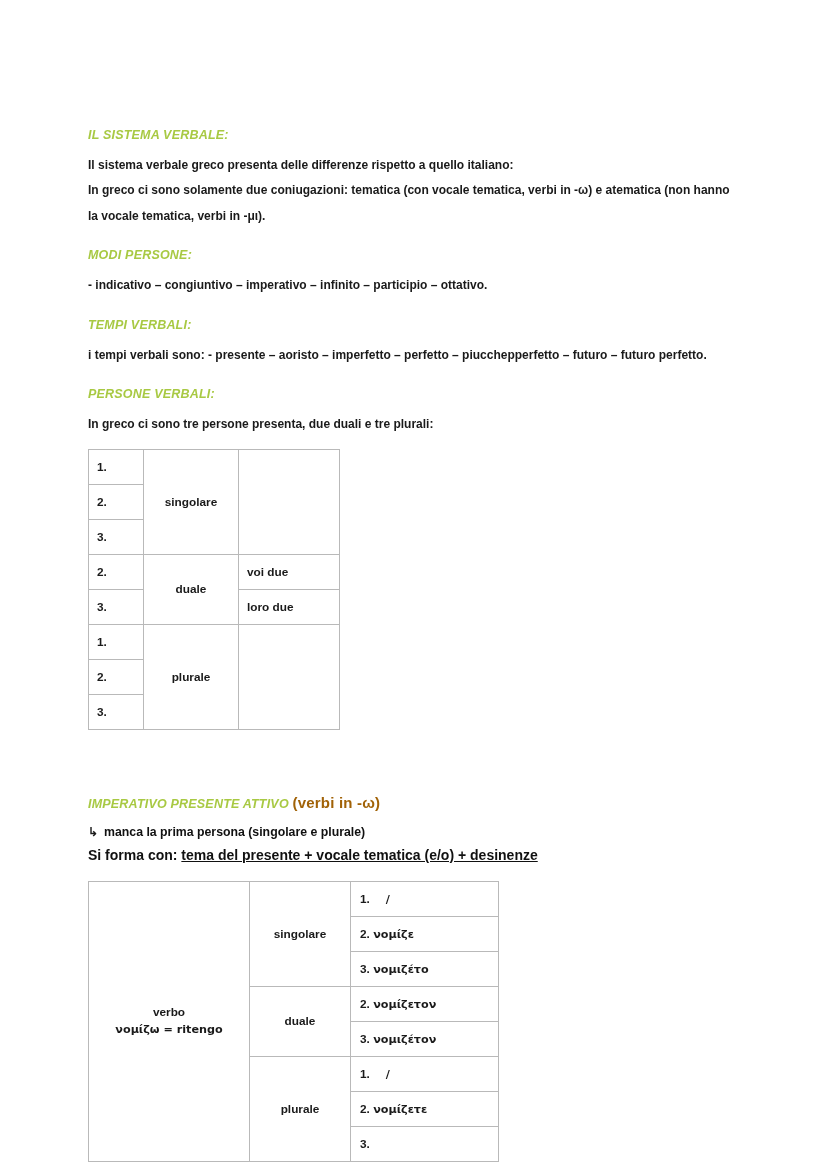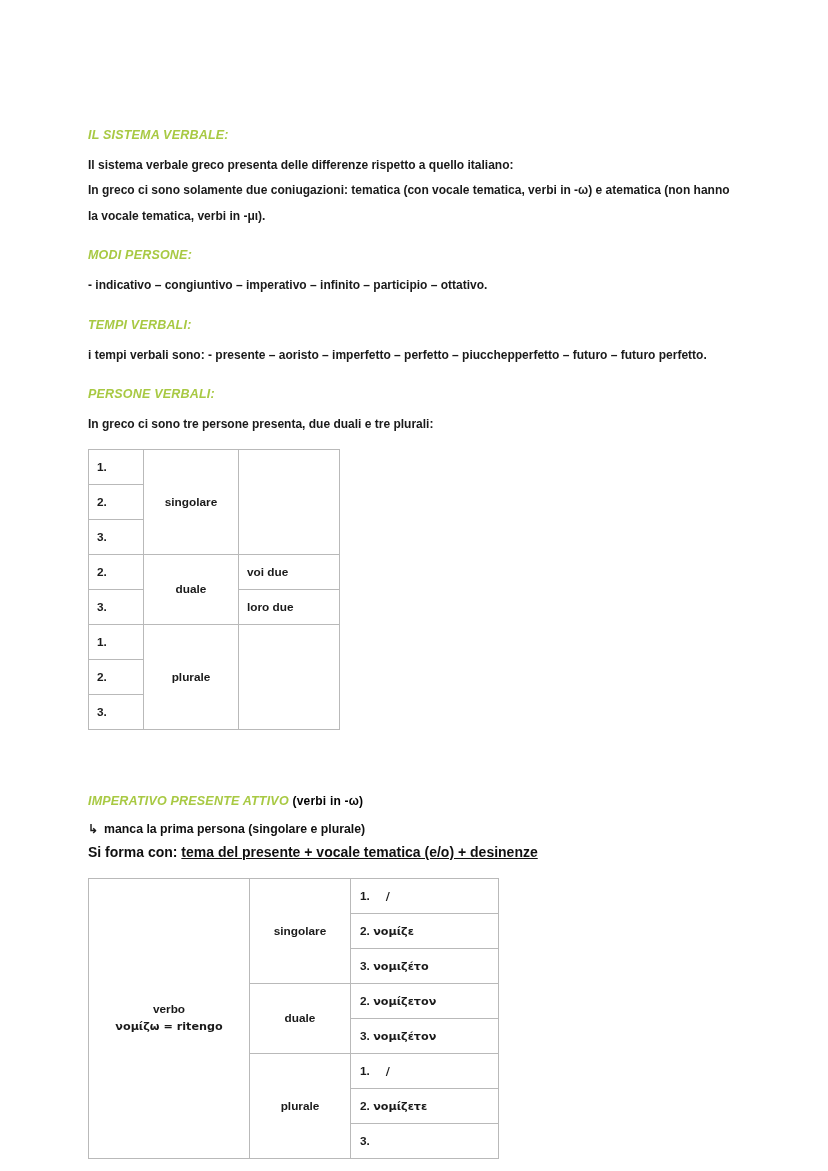--- a/index.html
+++ b/index.html
@@ -30,24 +30,24 @@
   }
   .heading {
     color: #a8c943;
     font-style: italic;
     font-weight: 700;
     font-size: 12.5px;
     letter-spacing: 0.2px;
     margin: 0 0 14px 0;
   }
   .heading .plain {
-    color: #000000;
+    color: #a16207;
     font-style: normal;
     font-weight: 700;
-    font-size: 12px;
+    font-size: 15px;
   }
   p.body-text {
     margin: 0 0 6px 0;
     font-size: 12px;
     line-height: 1.62;
     font-weight: 600;
     color: #1a1a1a;
   }
   .block {
     margin-bottom: 22px;

